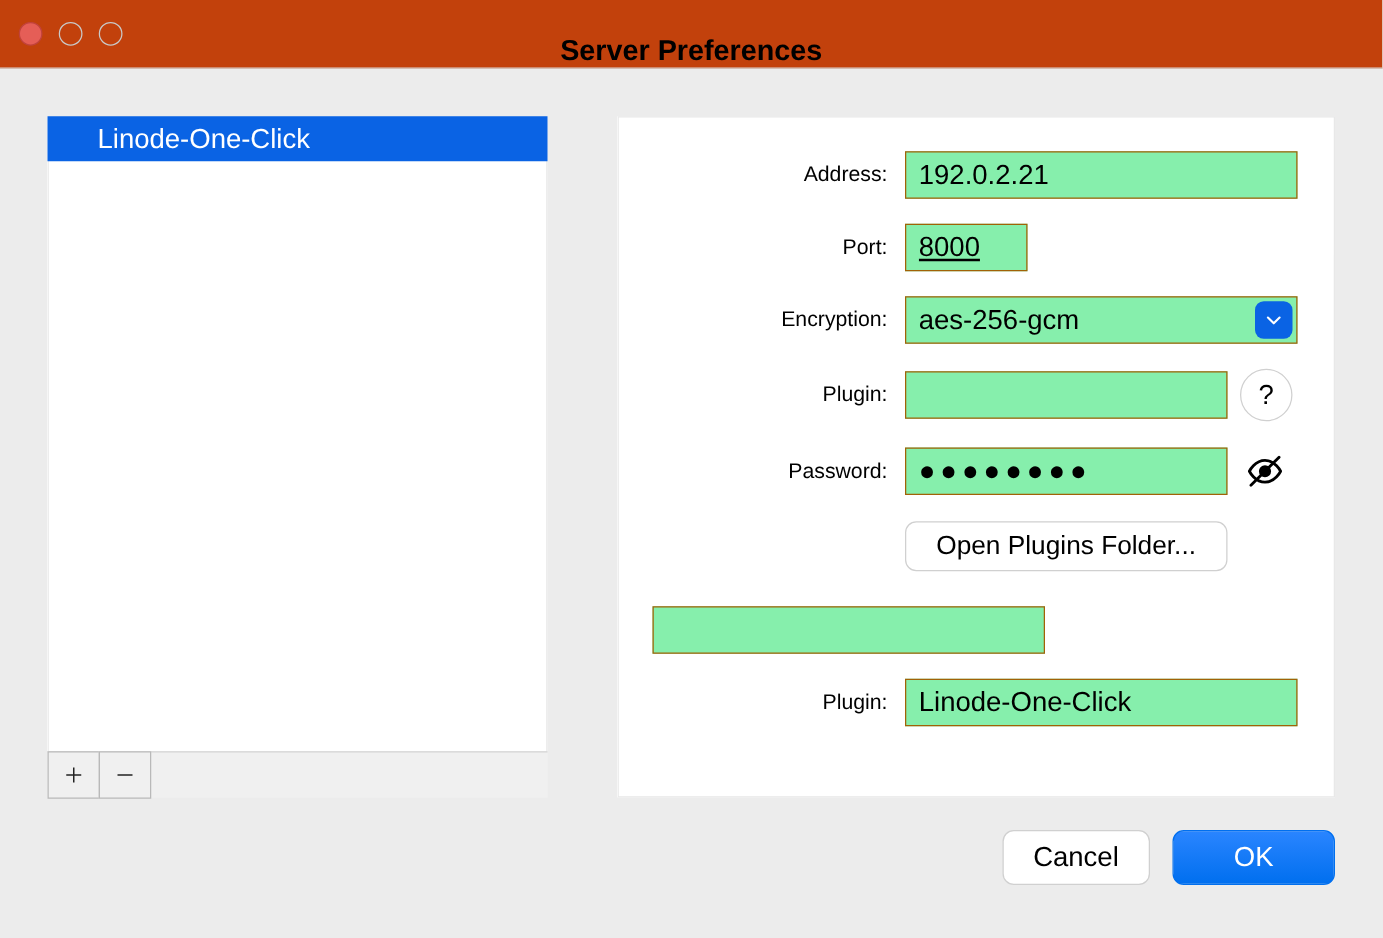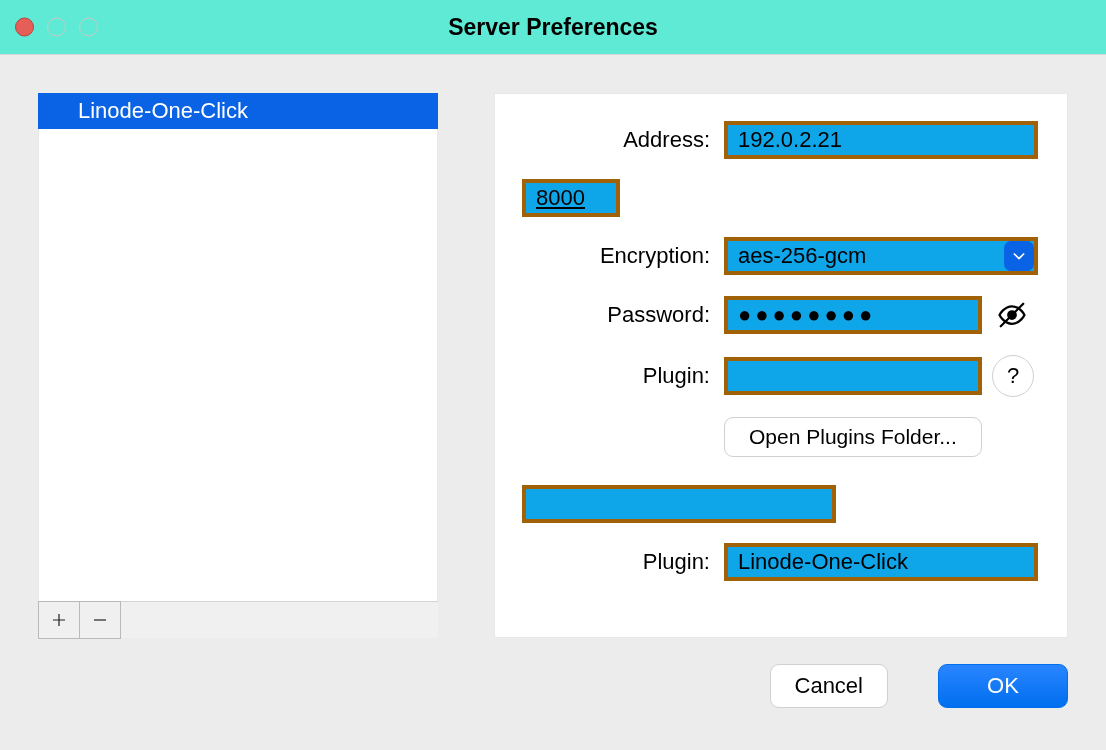--- a/index.html
+++ b/index.html
@@ -12,23 +12,23 @@
     color: #000;
     background: #ececec;
     -webkit-font-smoothing: antialiased;
   }
 
   
   .titlebar {
     position: relative;
     height: 54px;
     border-bottom: 1px solid #d7d7d7;
-    background: #5eead4;
+    background: #c2410c;
     display: flex;
-    align-items: center;
+    align-items: flex-end;
     justify-content: center;
   }
   .traffic-lights {
     position: absolute;
     left: 15px;
     top: 50%;
     transform: translateY(-50%);
     display: flex;
     gap: 13px;
   }
@@ -104,33 +104,33 @@
   }
   .form-row {
     display:flex;
     align-items:center;
     margin-bottom: 20px;
   }
   .lbl {
     width: 188px;
     text-align:right;
     padding-right: 14px;
-    font-size:22px;
+    font-size:17px;
   }
   .ctl { flex:1; display:flex; align-items:center; gap:10px; }
 
   .field {
     height: 38px;
-    border:4px solid #a16207;
+    border:1px solid #a16207;
     padding: 0 10px;
     font-size:22px;
     box-sizing:border-box;
     font-family:inherit;
     outline:none;
-    background:#0ea5e9;
+    background:#86efac;
   }
   .w-full { width: 314px; }
   .w-port { width: 98px; text-decoration: underline; }
   .w-pwd  { width: 258px; }
   .w-plugin { width: 258px; }
 
   
   .combo-wrap {
     position:relative;
     width: 314px;
@@ -178,21 +178,20 @@
     font-family:inherit;
     display:inline-flex;
     align-items:center;
     justify-content:center;
     box-sizing:border-box;
   }
   .mac-button.primary {
     background: linear-gradient(#2a85ff, #006fef);
     border:1px solid #006fef;
     color:#fff;
-    margin-left:32px;
   }
 
   
   .bottom-bar {
     position:absolute;
     right: 38px;
     bottom: 42px;
     display:flex;
     gap: 18px;
   }
@@ -234,62 +233,63 @@
   <div class="form-panel">
 
     <div class="form-row">
       <div class="lbl">Address:</div>
       <div class="ctl">
         <input class="field w-full" value="192.0.2.21" style="">
       </div>
     </div>
 
     <div class="form-row">
+      <div class="lbl">Port:</div>
       <div class="ctl">
         <input class="field w-port" value="8000" style="">
       </div>
     </div>
 
     <div class="form-row">
       <div class="lbl">Encryption:</div>
       <div class="ctl">
         <div class="combo-wrap">
           <input class="field" value="aes-256-gcm" style="">
           <div class="combo-btn">
             <svg viewBox="0 0 24 24">
                 <polyline points="5 9 12 16 19 9" stroke-linecap="round" stroke-linejoin="round"></polyline>
               </svg>
           </div>
         </div>
       </div>
     </div>
 
     <div class="form-row">
+      <div class="lbl">Plugin:</div>
+      <div class="ctl">
+        <input class="field w-plugin" value="" style="">
+        <div class="round-btn">?</div>
+      </div>
+    </div>
+
+    <div class="form-row">
       <div class="lbl">Password:</div>
       <div class="ctl">
         <input class="field w-pwd dots" value="●●●●●●●●" style="">
         <div class="icon-btn">
           <svg width="30" height="30" viewBox="0 0 24 24" fill="none" stroke="#000" stroke-width="1.8" stroke-linecap="round" stroke-linejoin="round">
             <path d="M2 12s3.5-7 10-7 10 7 10 7-3.5 7-10 7S2 12 2 12z"></path>
             <circle cx="12" cy="12" r="3" fill="#000"></circle>
             <line x1="3" y1="21" x2="21" y2="3"></line>
           </svg>
         </div>
       </div>
     </div>
 
     <div class="form-row">
-      <div class="lbl">Plugin:</div>
-      <div class="ctl">
-        <input class="field w-plugin" value="" style="">
-        <div class="round-btn">?</div>
-      </div>
-    </div>
-
-    <div class="form-row">
       <div class="lbl"></div>
       <div class="ctl">
         <button class="mac-button">Open Plugins Folder...</button>
       </div>
     </div>
 
     <div class="form-row" style="margin-top:28px;">
       <div class="ctl">
         <input class="field w-full" value="" style="">
       </div>

